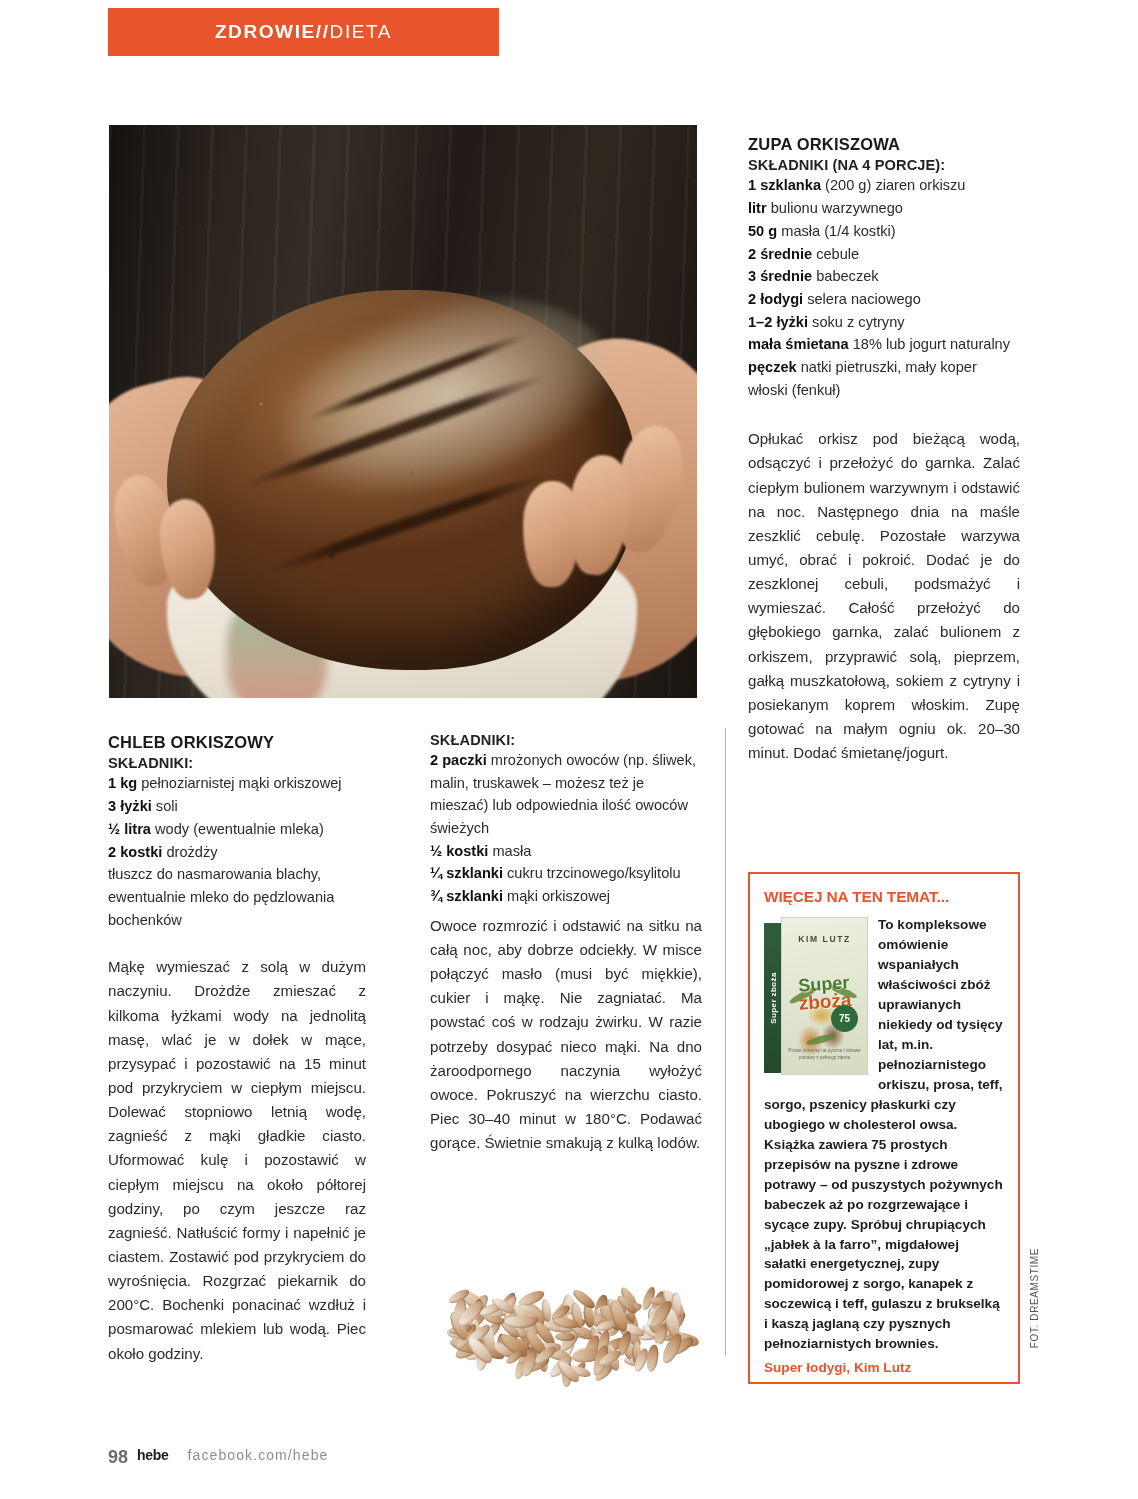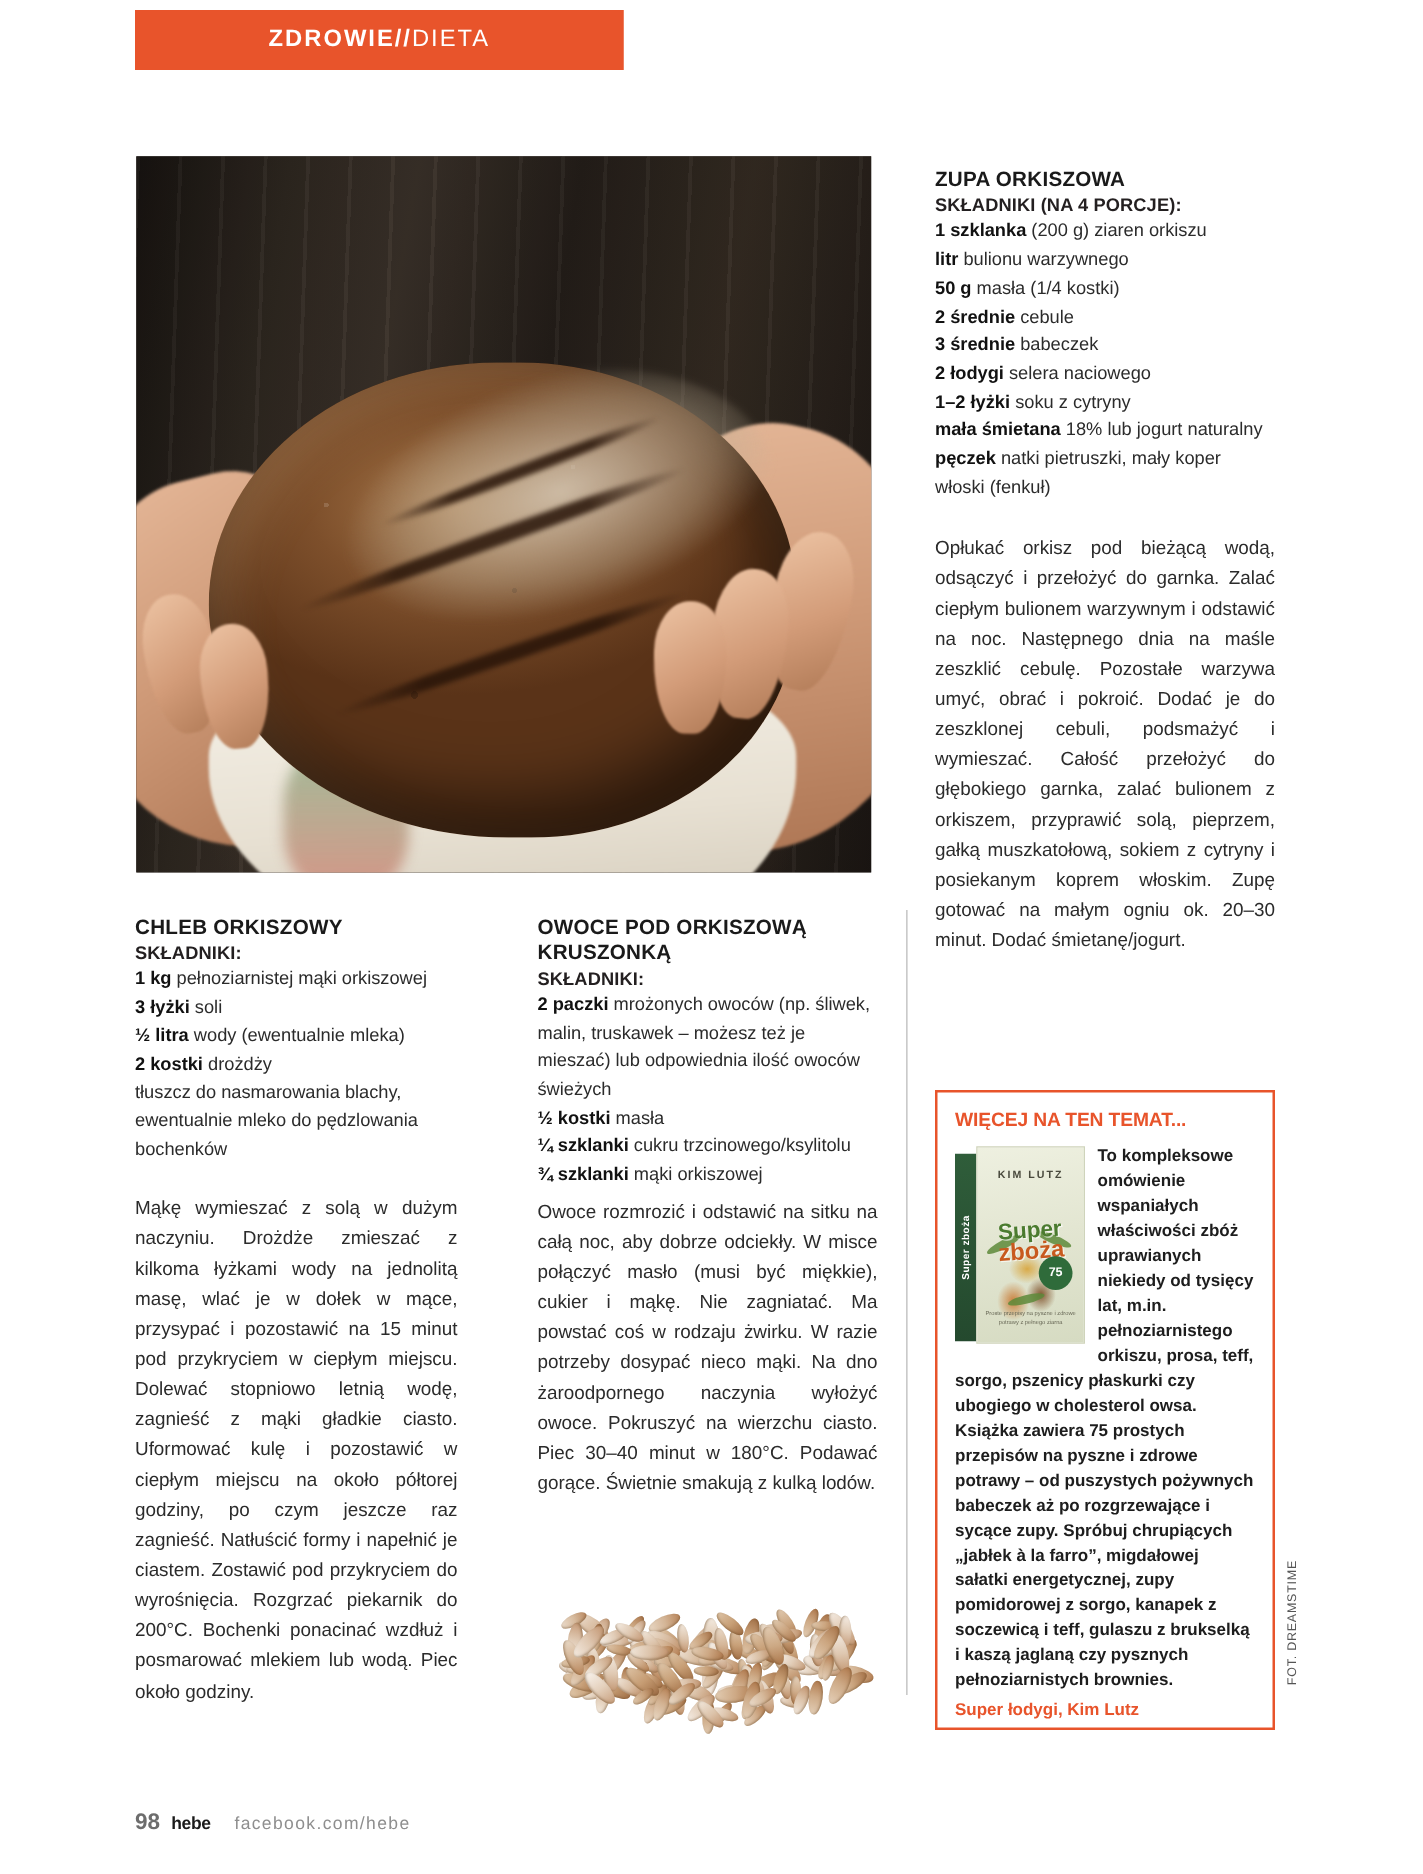--- a/index.html
+++ b/index.html
@@ -320,21 +320,21 @@
     color: #555;
     white-space: nowrap;
   }
 
   
   .footer {
     position: absolute;
     left: 108px;
     top: 1447px;
     display: flex;
-    align-items: center;
+    align-items: flex-start;
     gap: 9px;
   }
   .footer .page-no {
     font-weight: 700;
     font-size: 18px;
     color: #6d6d6d;
   }
   .footer .brand {
     font-weight: 700;
     font-size: 14px;
@@ -387,21 +387,20 @@
     <li><b>1 kg</b><span> pełnoziarnistej mąki orkiszowej</span></li>
     <li><b>3 łyżki</b><span> soli</span></li>
     <li><b>½ litra</b><span> wody (ewentualnie mleka)</span></li>
     <li><b>2 kostki</b><span> drożdży</span></li>
     <li><span>tłuszcz do nasmarowania blachy, ewentualnie mleko do pędzlowania bochenków</span></li>
   </ul>
   <p class="body-para">Mąkę wymieszać z solą w dużym naczyniu. Drożdże zmieszać z kilkoma łyżkami wody na jednolitą masę, wlać je w dołek w mące, przysypać i pozostawić na 15 minut pod przykryciem w ciepłym miejscu. Dolewać stopniowo letnią wodę, zagnieść z mąki gładkie ciasto. Uformować kulę i pozostawić w ciepłym miejscu na około półtorej godziny, po czym jeszcze raz zagnieść. Natłuścić formy i napełnić je ciastem. Zostawić pod przykryciem do wyrośnięcia. Rozgrzać piekarnik do 200°C. Bochenki ponacinać wzdłuż i posmarować mlekiem lub wodą. Piec około godziny.</p>
 </div>
 
 <div class="col col-mid">
-  <h2 class="recipe-title">OWOCE POD ORKISZOWĄ KRUSZONKĄ</h2>
   <div class="ing-head">SKŁADNIKI:</div>
   <ul class="ing-list">
     <li><b>2 paczki</b><span> mrożonych owoców (np. śliwek, malin, truskawek – możesz też je mieszać) lub odpowiednia ilość owoców świeżych</span></li>
     <li><b>½ kostki</b><span> masła</span></li>
     <li><b>¼ szklanki</b><span> cukru trzcinowego/ksylitolu</span></li>
     <li><b>¾ szklanki</b><span> mąki orkiszowej</span></li>
   </ul>
   <p class="body-para">Owoce rozmrozić i odstawić na sitku na całą noc, aby dobrze odciekły. W misce połączyć masło (musi być miękkie), cukier i mąkę. Nie zagniatać. Ma powstać coś w rodzaju żwirku. W razie potrzeby dosypać nieco mąki. Na dno żaroodpornego naczynia wyłożyć owoce. Pokruszyć na wierzchu ciasto. Piec 30–40 minut w 180°C. Podawać gorące. Świetnie smakują z kulką lodów.</p>
 </div>
 

